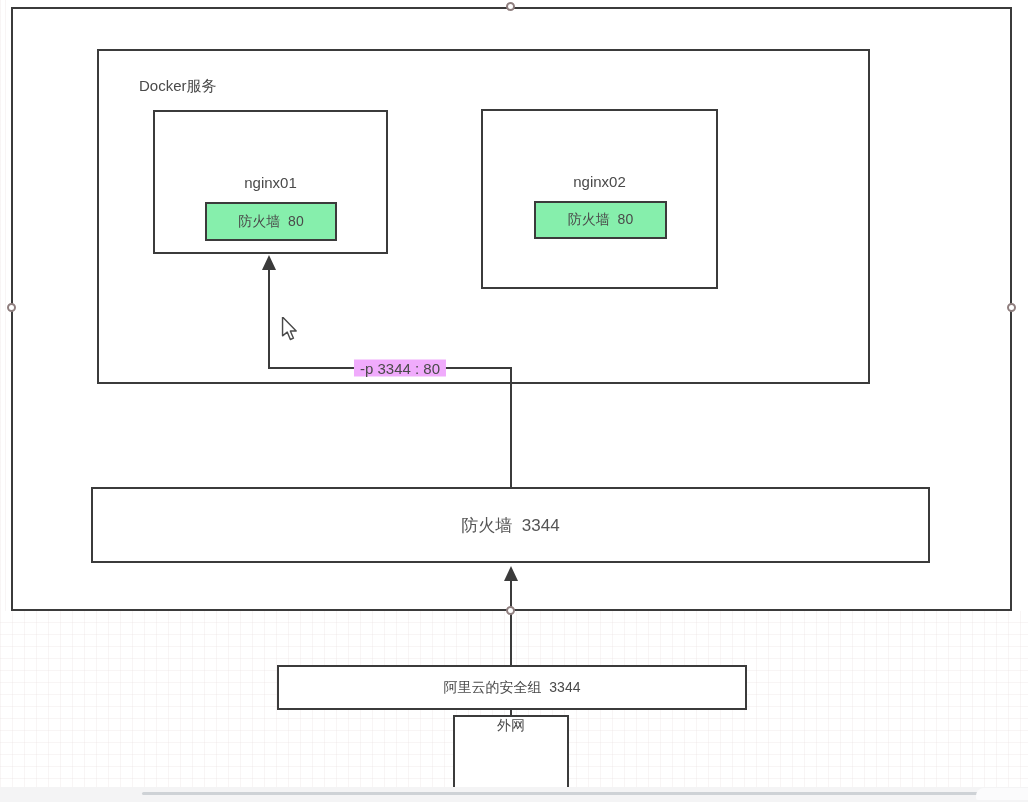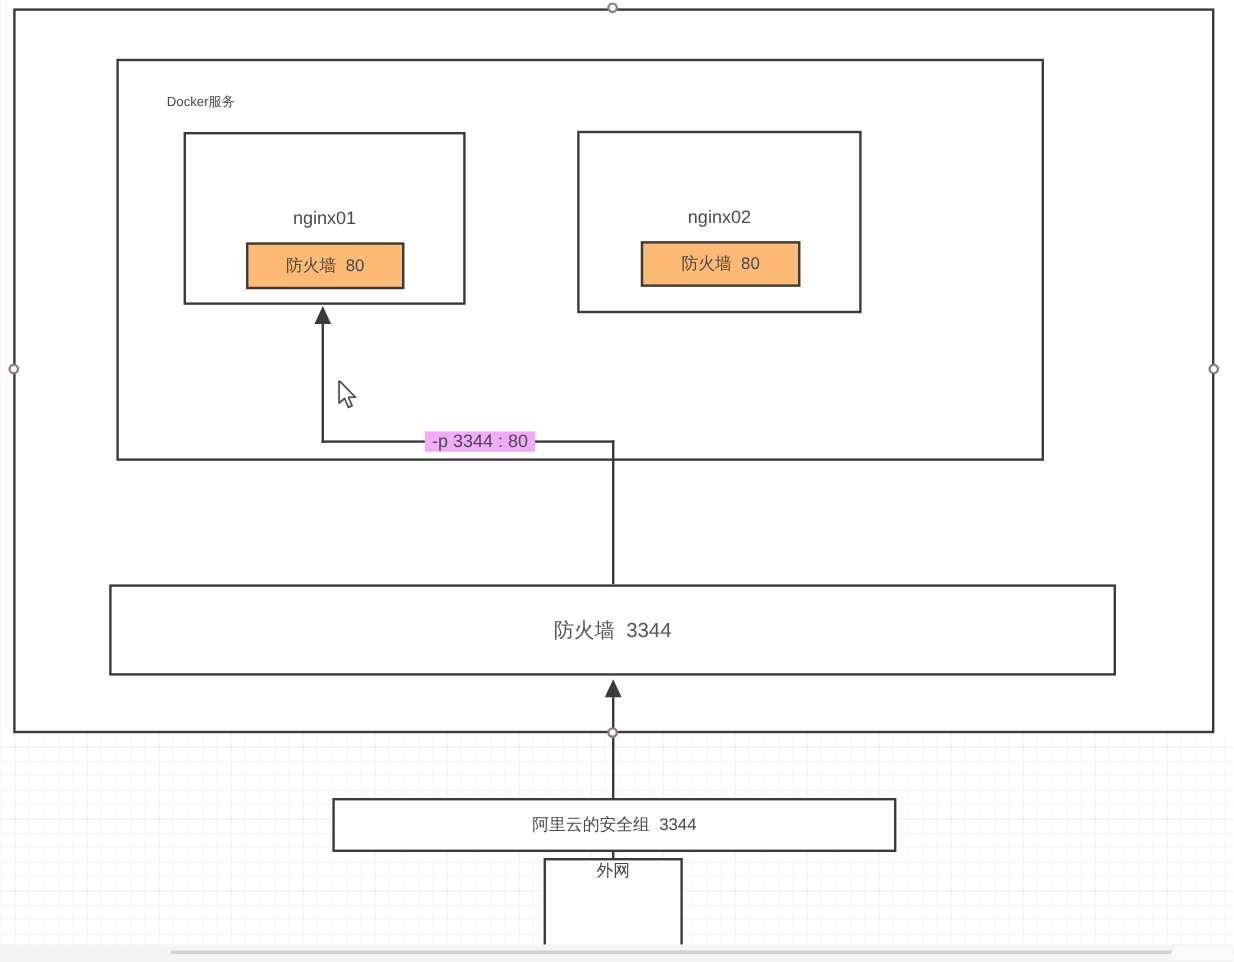--- a/index.html
+++ b/index.html
@@ -30,28 +30,28 @@
     position: absolute; background: #ffffff;
     border: 2px solid var(--stroke); box-sizing: border-box;
   }
   .lbl { color: var(--text); white-space: pre; }
 
   
   #outer-rect { left: 11px; top: 7px; width: 1001px; height: 604px; }
 
   
   #docker-box { left: 97px; top: 49px; width: 773px; height: 335px; }
-  #docker-label { position: absolute; left: 40px; top: 26px; font-size: 11px; }
+  #docker-label { position: absolute; left: 40px; top: 26px; font-size: 15px; }
 
   
   #nginx01-box { left: 153px; top: 110px; width: 235px; height: 144px; }
-  #nginx02-box { left: 481px; top: 109px; width: 237px; height: 152px; }
+  #nginx02-box { left: 481px; top: 109px; width: 237px; height: 180px; }
   .nginx-title { position: absolute; left: 0; right: 0; top: 62px; text-align: center; font-size: 15px; }
   .port-box {
-    position: absolute; background: #fdba74; border: 2px solid var(--stroke);
+    position: absolute; background: #86efac; border: 2px solid var(--stroke);
     box-sizing: border-box; display: flex; align-items: center; justify-content: center;
     font-size: 14px;
   }
   #nginx01-port { left: 50px; top: 90px; width: 132px; height: 39px; }
   #nginx02-port { left: 51px; top: 90px; width: 133px; height: 38px; }
 
   
   #firewall-box {
     left: 91px; top: 487px; width: 839px; height: 76px;
     display: flex; align-items: center; justify-content: center;

